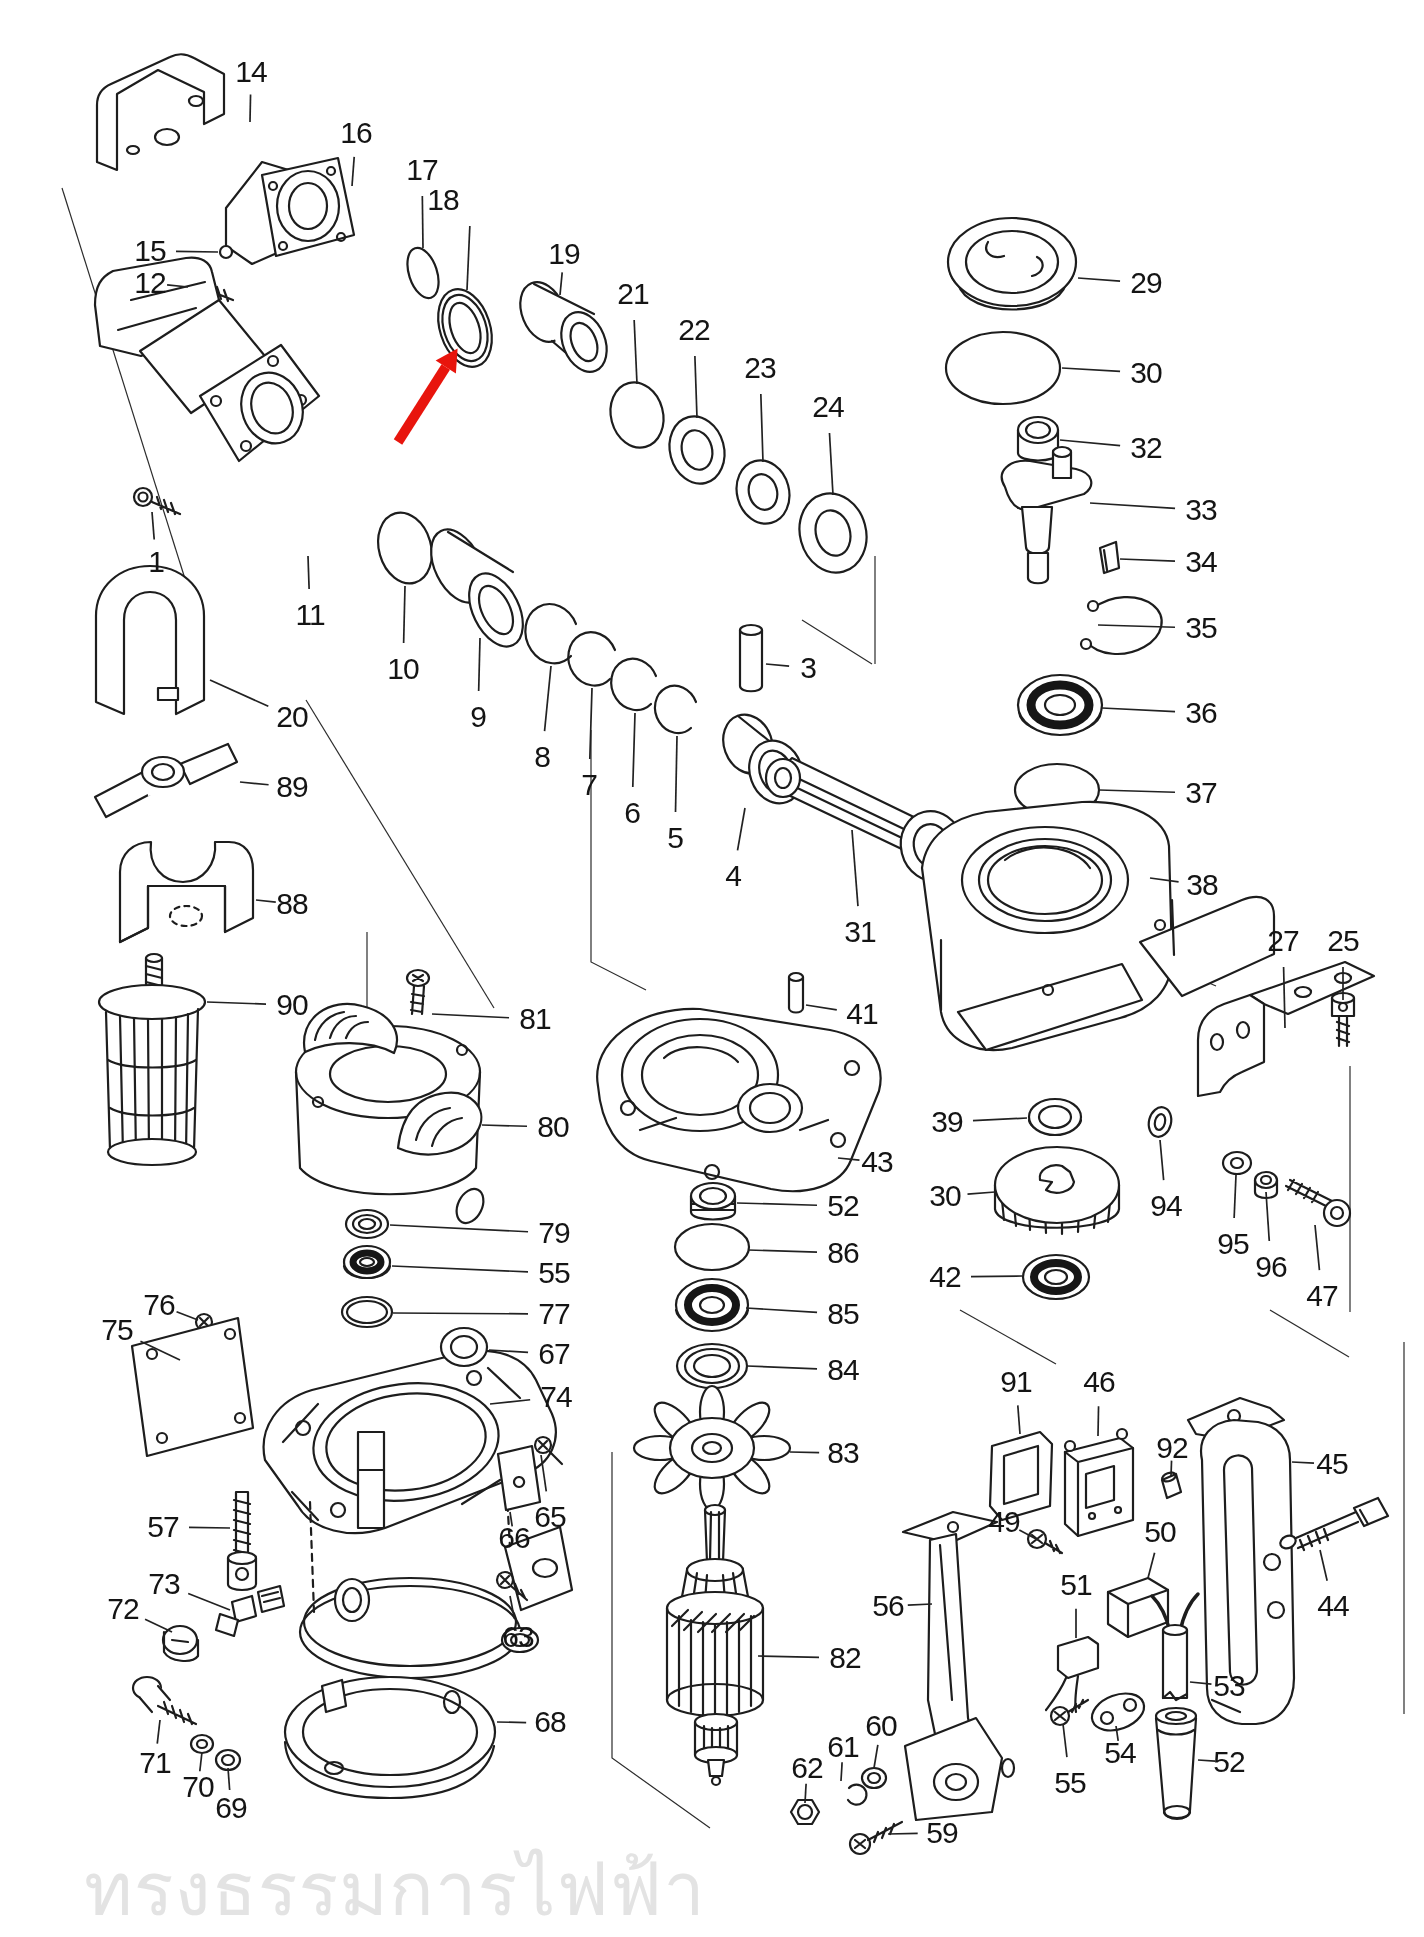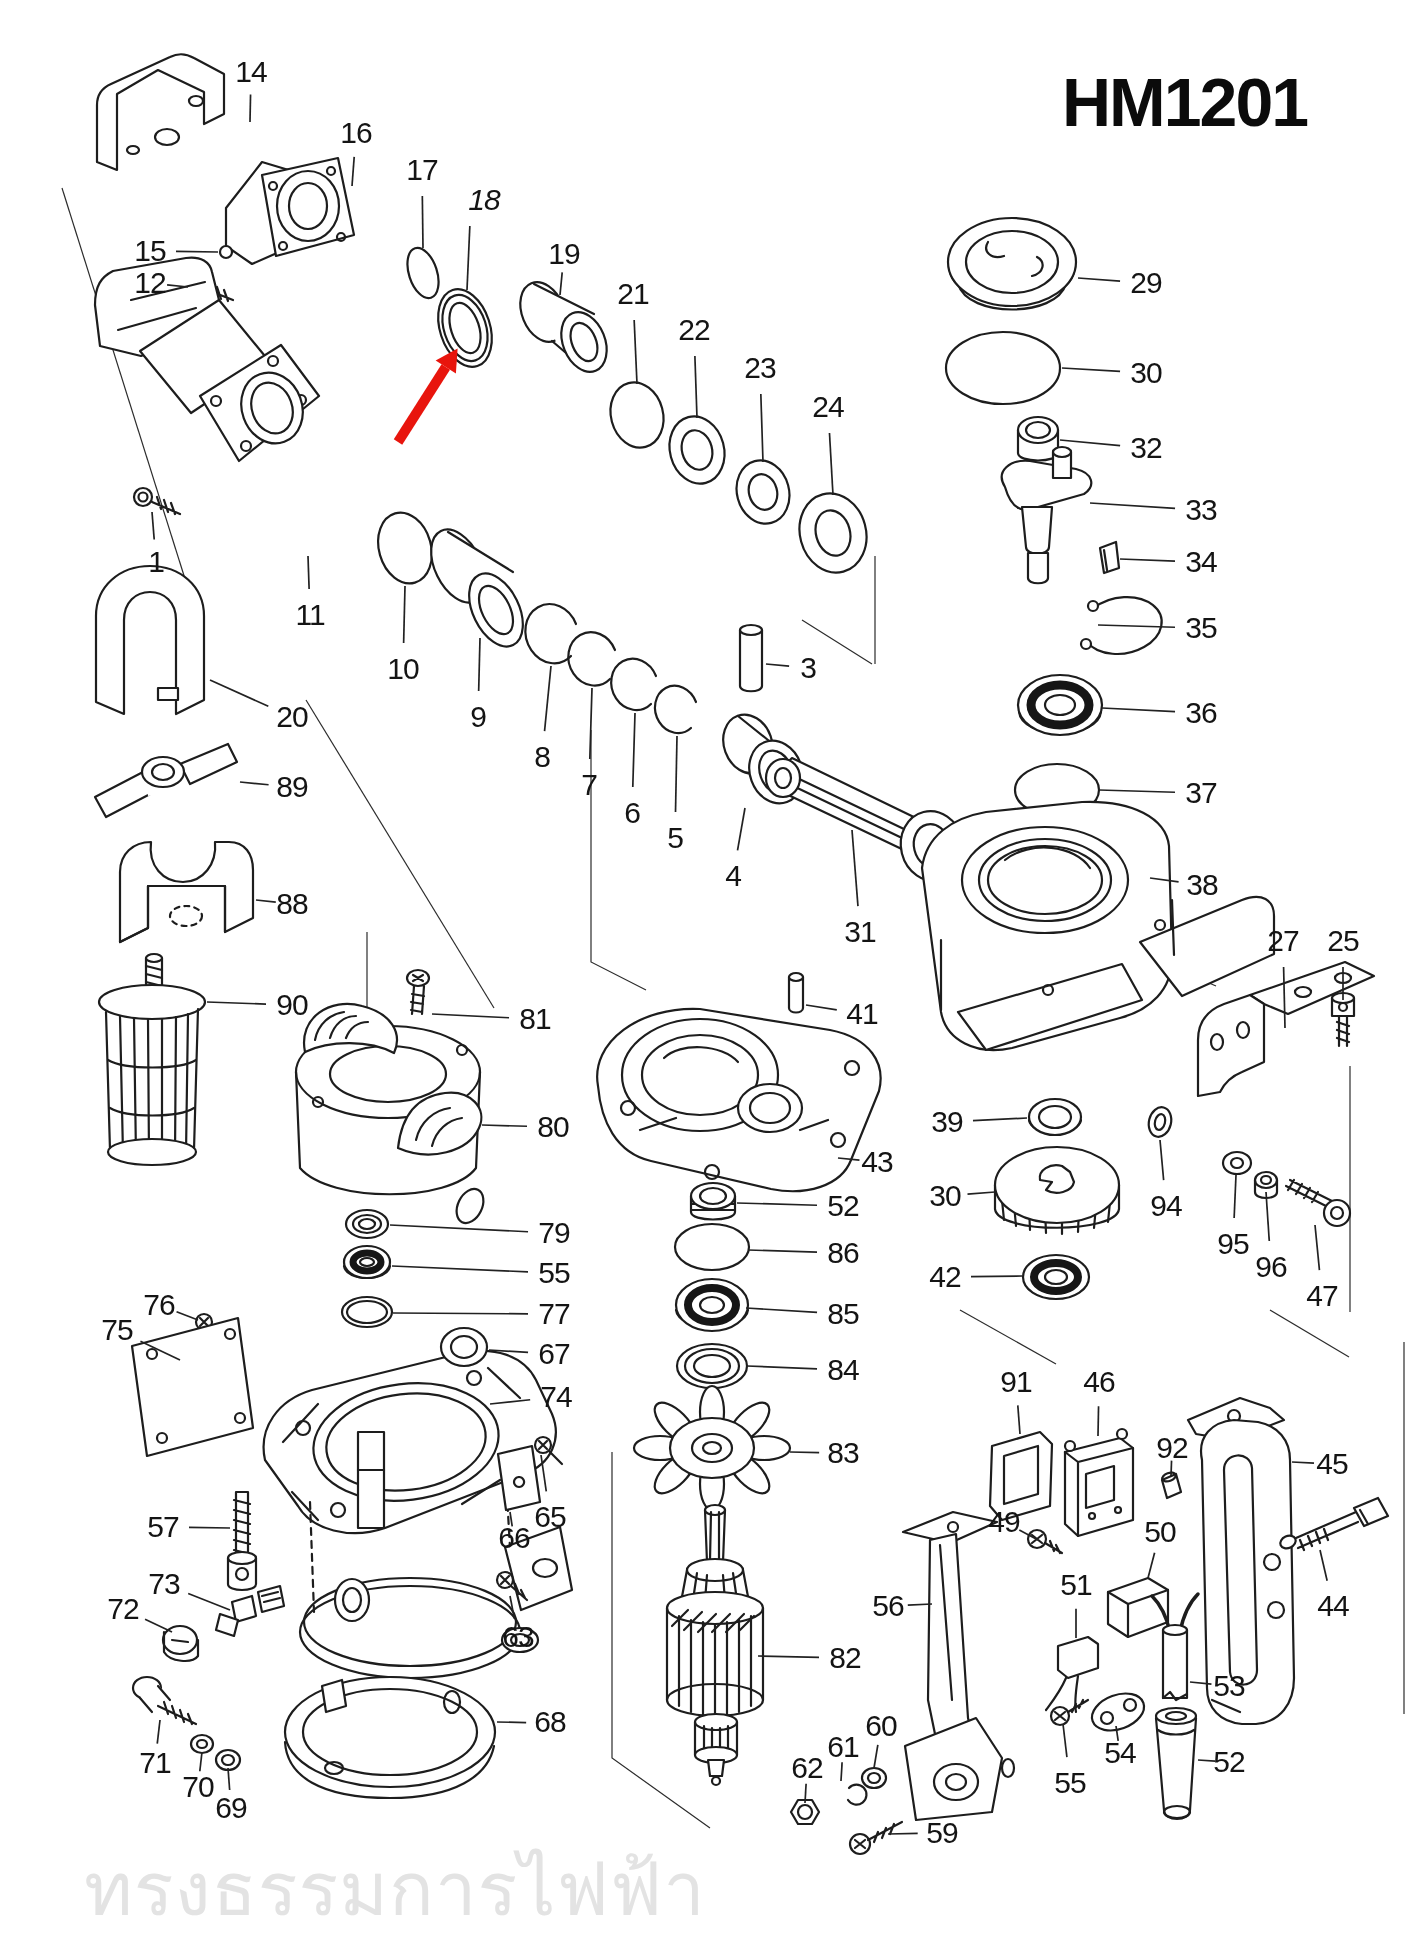--- a/index.html
+++ b/index.html
@@ -647,39 +647,38 @@
         <line x1="1234.129367831184" y1="1218.0245398827685" x2="1236" y2="1175" class="leader"></line>
         <line x1="1269.2705057263818" y1="1241.0575858957282" x2="1266" y2="1192" class="leader"></line>
       </g>
 
     <g>
         <line x1="398" y1="442" x2="445.77465596743076" y2="367.0593631883439" stroke="#e8150d" stroke-width="10"></line>
         <polygon points="457.6009174201847,348.5083648310828 455.89338234411866,373.51005125348246 435.65592959074286,360.6086751232054" fill="#e8150d"></polygon>
       </g>
   </svg>
 
-  <div class="title">HM1201</div>
 
   <div>
       <div class="part-label" style="left: 156px; top: 562px;">1</div>
       <div class="part-label" style="left: 808px; top: 668px;">3</div>
       <div class="part-label" style="left: 733px; top: 876px;">4</div>
       <div class="part-label" style="left: 675px; top: 838px;">5</div>
       <div class="part-label" style="left: 632px; top: 813px;">6</div>
       <div class="part-label" style="left: 589px; top: 785px;">7</div>
       <div class="part-label" style="left: 542px; top: 757px;">8</div>
       <div class="part-label" style="left: 478px; top: 717px;">9</div>
       <div class="part-label" style="left: 403px; top: 669px;">10</div>
       <div class="part-label" style="left: 310px; top: 615px;">11</div>
       <div class="part-label" style="left: 150px; top: 283px;">12</div>
       <div class="part-label" style="left: 251px; top: 72px;">14</div>
       <div class="part-label" style="left: 150px; top: 251px;">15</div>
       <div class="part-label" style="left: 356px; top: 133px;">16</div>
       <div class="part-label" style="left: 422px; top: 170px;">17</div>
-      <div class="part-label" style="left: 484px; top: 200px; font-style: italic;">18</div>
+      <div class="part-label" style="left: 443px; top: 200px;">18</div>
       <div class="part-label" style="left: 564px; top: 254px;">19</div>
       <div class="part-label" style="left: 292px; top: 717px;">20</div>
       <div class="part-label" style="left: 633px; top: 294px;">21</div>
       <div class="part-label" style="left: 694px; top: 330px;">22</div>
       <div class="part-label" style="left: 760px; top: 368px;">23</div>
       <div class="part-label" style="left: 828px; top: 407px;">24</div>
       <div class="part-label" style="left: 1343px; top: 941px;">25</div>
       <div class="part-label" style="left: 1283px; top: 941px;">27</div>
       <div class="part-label" style="left: 1146px; top: 283px;">29</div>
       <div class="part-label" style="left: 1146px; top: 373px;">30</div>

